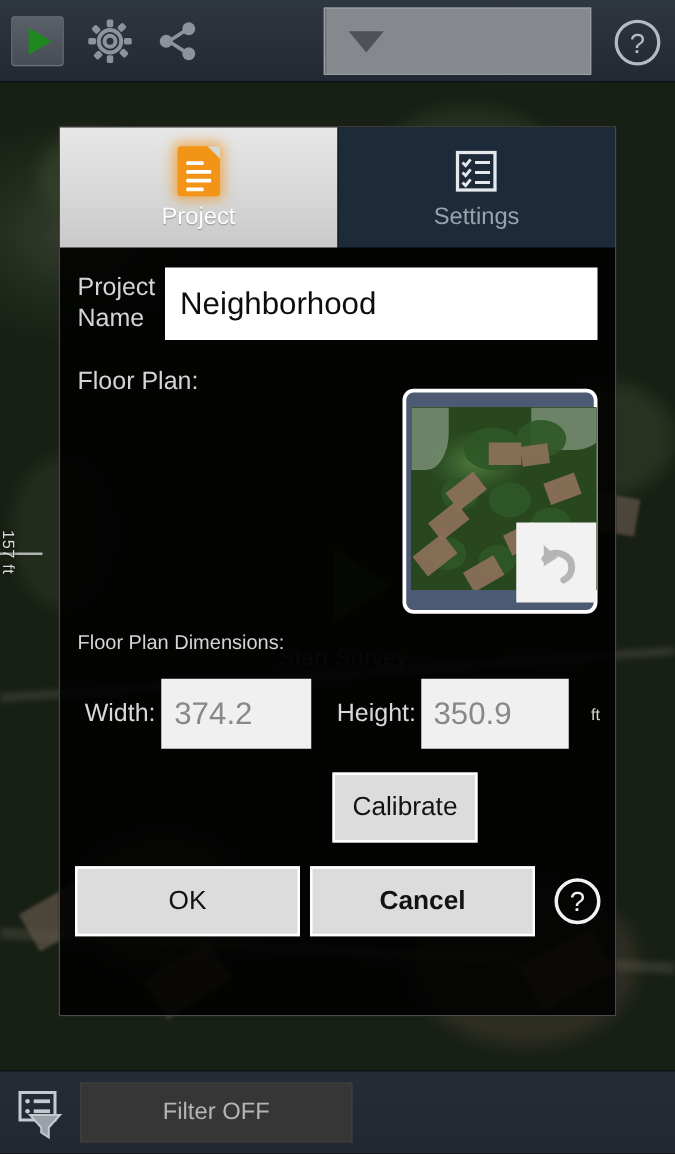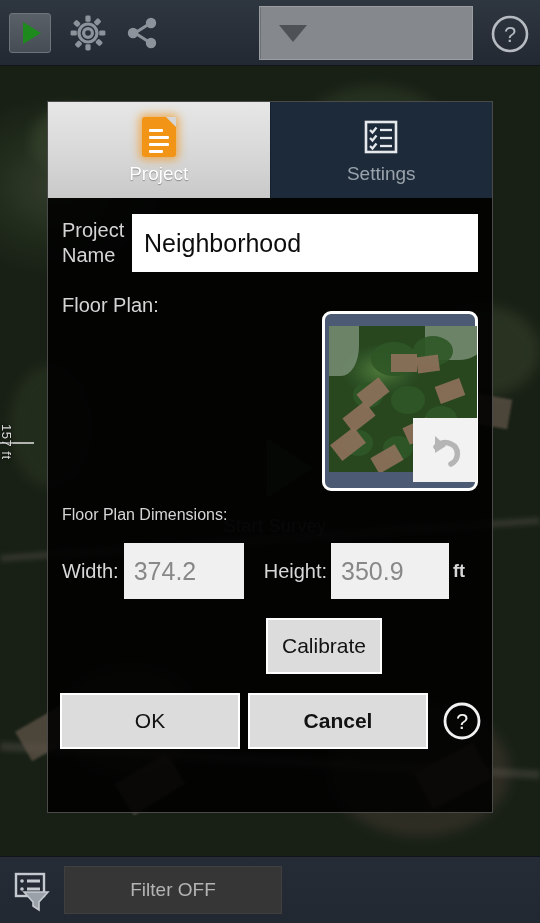--- a/index.html
+++ b/index.html
@@ -198,32 +198,32 @@
   #undo-btn {
     position: absolute; right: -2px; bottom: 6px;
     width: 64px; height: 64px;
     background: #f2f2f2;
     display: flex; align-items: center; justify-content: center;
   }
 
   #dims-label { position: absolute; left: 14px; top: 308px; font-size: 16px; color: #d5d5d5; }
   #dims-row {
     position: absolute; left: 14px; top: 345px; width: 418px;
-    display: flex; align-items: center;
+    display: flex; align-items: center; justify-content: flex-end;
   }
   .dim-label { font-size: 20px; color: #d8d8d8; }
   .dim-input {
     height: 56px; background: #f0f0f0; border: none;
     font-size: 25px; color: #888888; padding: 0 10px;
     font-family: "Liberation Sans", sans-serif;
   }
   #w-input { width: 120px; margin-left: 5px; }
   #h-input { width: 118px; margin-left: 4px; }
   #h-label { margin-left: 20px; }
-  #unit-label { font-size: 18px; color: #d8d8d8; margin-left: 4px; font-weight: bold; }
+  #unit-label { font-size: 13px; color: #d8d8d8; margin-left: 18px; }
 
   #calibrate-btn {
     position: absolute; left: 218px; top: 420px;
     width: 116px; height: 56px;
     background: #dcdcdc; border: 2px solid #ffffff;
     font-size: 21px; color: #121212;
     display: flex; align-items: center; justify-content: center;
   }
 
   #bottom-row { position: absolute; left: 12px; top: 495px; width: 422px; display: flex; align-items: center; }

